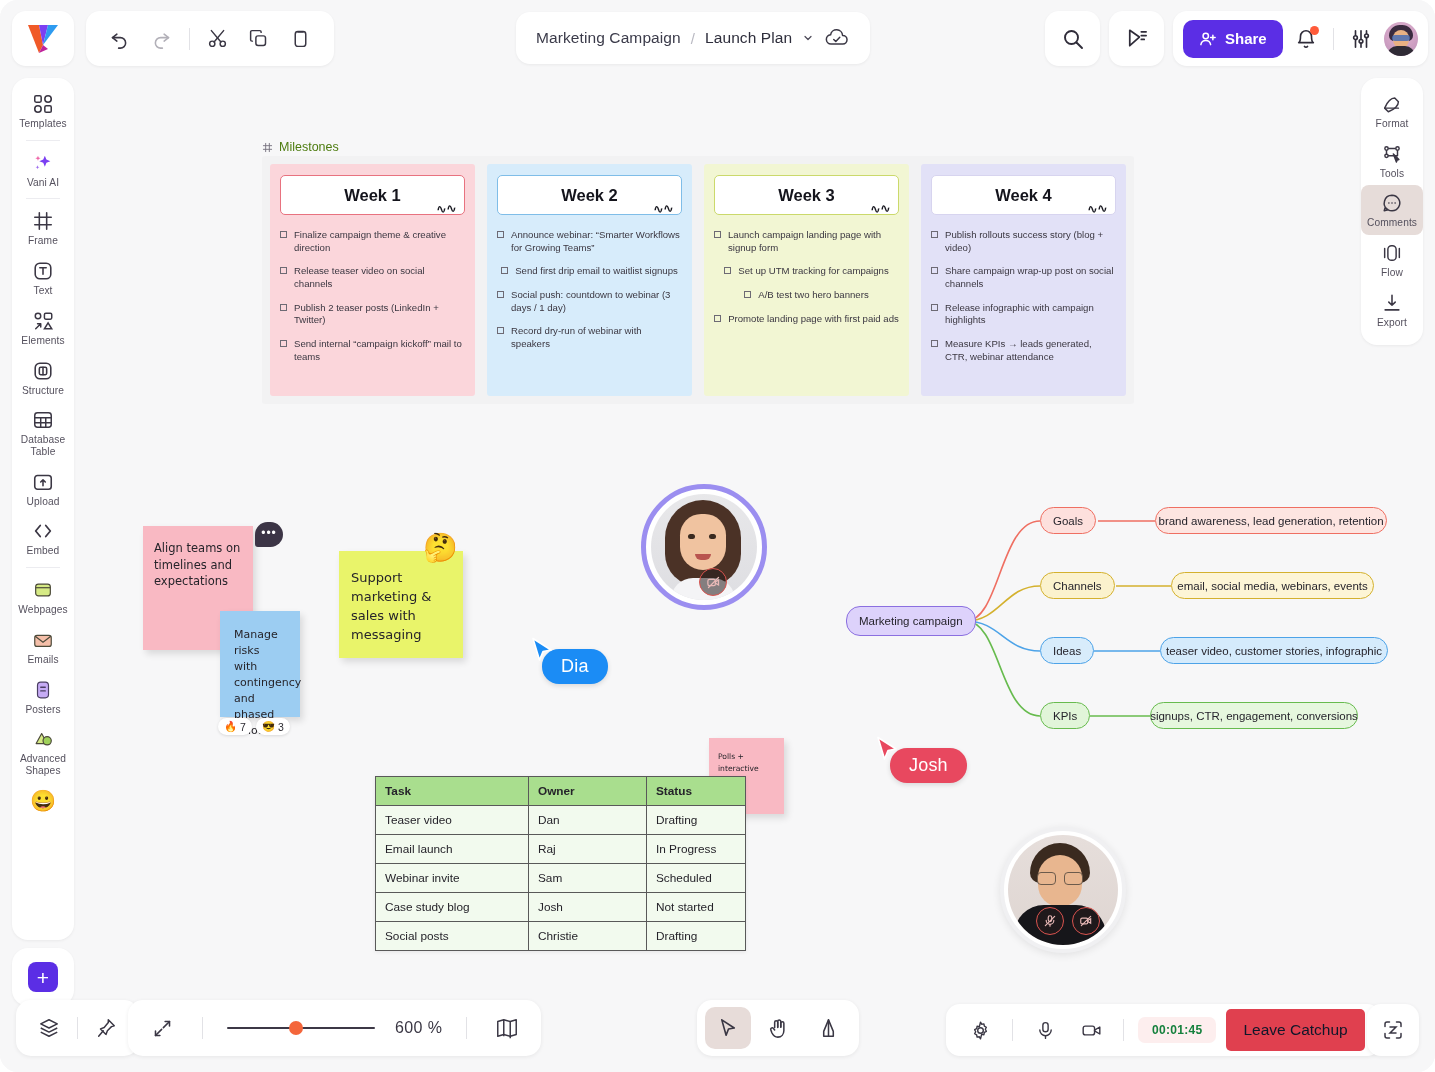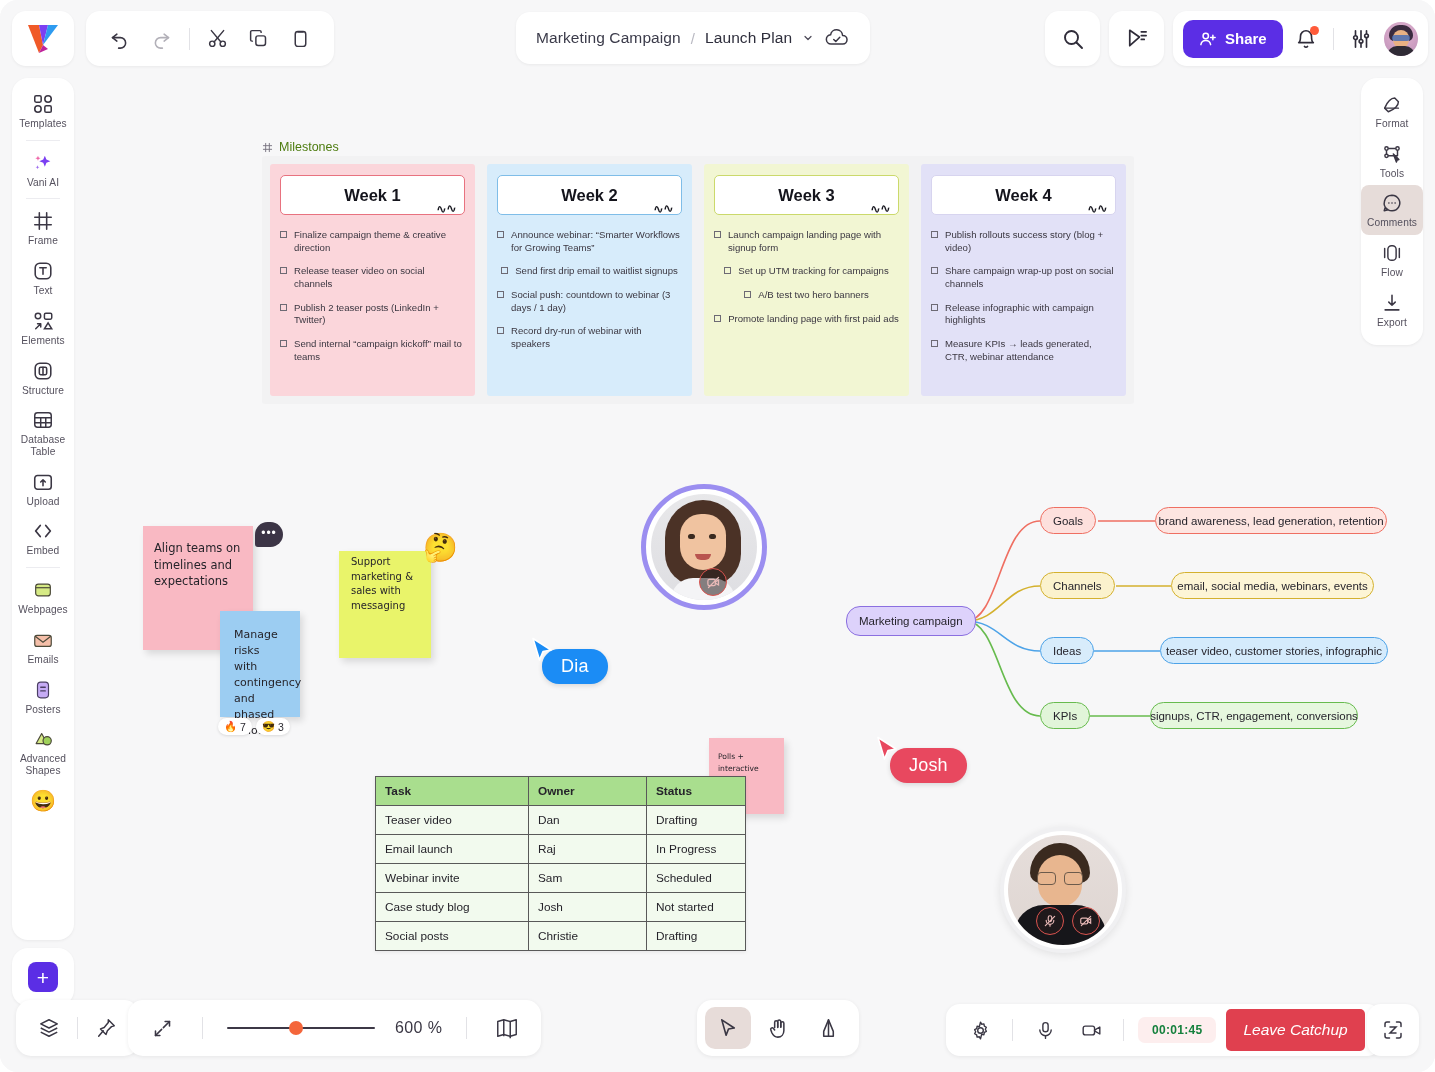--- a/index.html
+++ b/index.html
@@ -158,21 +158,21 @@
   
   .sticky {
     position: absolute;
     font-family: "DejaVu Sans", sans-serif;
     color: #26242a;
     box-shadow: 3px 4px 7px rgba(0,0,0,.12);
     line-height: 1.45;
   }
   .sticky-pink { left: 143px; top: 526px; width: 110px; height: 124px; background: #f9b9c3; padding: 14px 11px; font-size: 11.5px; }
   .sticky-blue { left: 220px; top: 611px; width: 80px; height: 106px; background: #9ccdf2; padding: 16px 14px; font-size: 11px; }
-  .sticky-yellow { left: 339px; top: 551px; width: 92px; height: 107px; background: #e9f46a; padding: 4px 12px; font-size: 10px; }
+  .sticky-yellow { left: 339px; top: 551px; width: 124px; height: 107px; background: #e9f46a; padding: 18px 12px; font-size: 13px; }
   .sticky-mini { left: 709px; top: 738px; width: 75px; height: 76px; background: #f9b9c3; padding: 13px 9px; font-size: 7.6px; line-height: 1.55;}
   .note-bubble {
     position: absolute; left: 255px; top: 522px;
     width: 28px; height: 25px; border-radius: 13px 13px 13px 3px;
     background: #3c3546; display: flex; align-items: center; justify-content: center;
     color: #fff; font-size: 12px; letter-spacing: 1px; line-height: 0; padding-bottom: 4px;
   }
   .note-emoji { position: absolute; left: 423px; top: 531px; font-size: 28px; }
   .reactions {
     position: absolute; left: 218px; top: 718px;
@@ -298,24 +298,23 @@
     height: 52px; background: #fff; border-radius: 14px;
     display: flex; align-items: center; gap: 10px; padding: 0 16px;
     box-shadow: 0 1px 4px rgba(0,0,0,.07);
   }
   .call-bar .ibtn { width: 36px; height: 36px; display:flex; align-items:center; justify-content:center; border-radius:8px; cursor:pointer;}
   .timer {
     background: #fdeeee; color: #15803d; font-size: 12px; font-weight: 600;
     padding: 6px 14px; border-radius: 7px; letter-spacing: .3px;
   }
   .leave-btn {
-    background: #e0404f; color: #ffffff; border: none; font-size: 15.5px;
+    background: #e0404f; color: #0f172a; border: none; font-size: 15.5px;
     padding: 12px 17px; border-radius: 5px; cursor: pointer; font-weight: 400;
     font-family: "Liberation Sans", sans-serif;
-    font-style: italic;
   }
   .zen-btn {
     position: absolute; right: 16px; bottom: 16px;
     width: 52px; height: 52px; background: #fff; border-radius: 14px;
     display:flex; align-items:center; justify-content:center;
     box-shadow: 0 1px 4px rgba(0,0,0,.07); cursor: pointer;
   }
   svg { display: block; }
 </style>
 </head>

